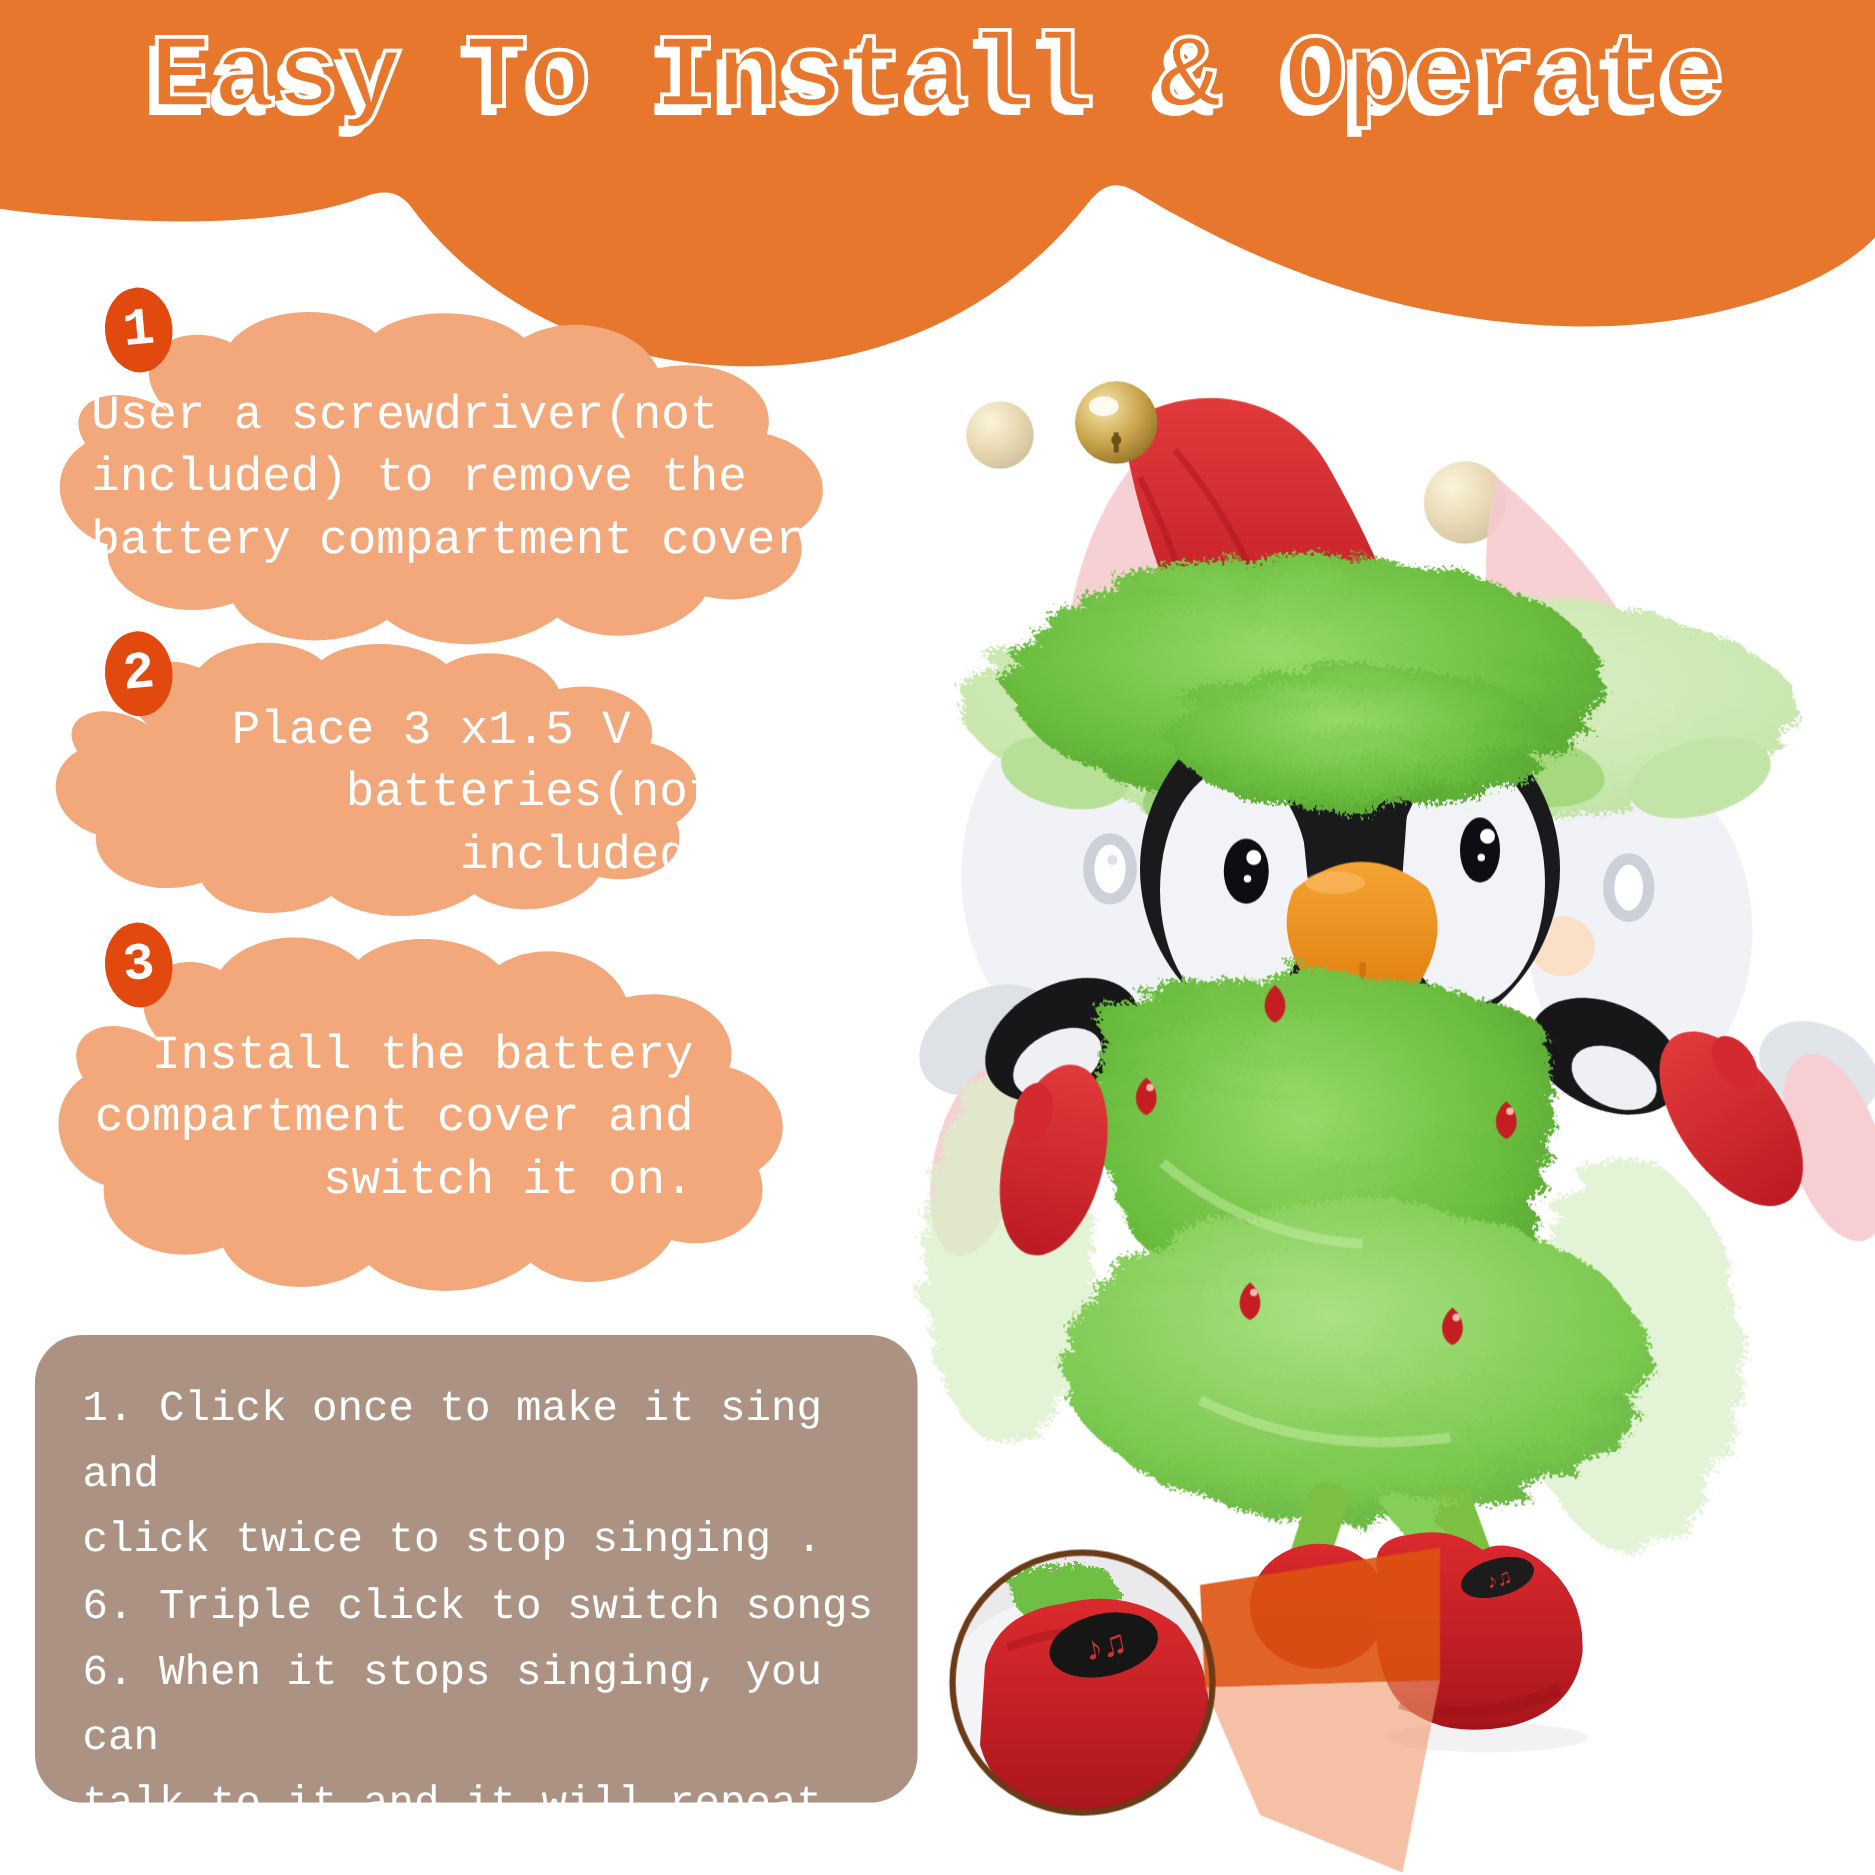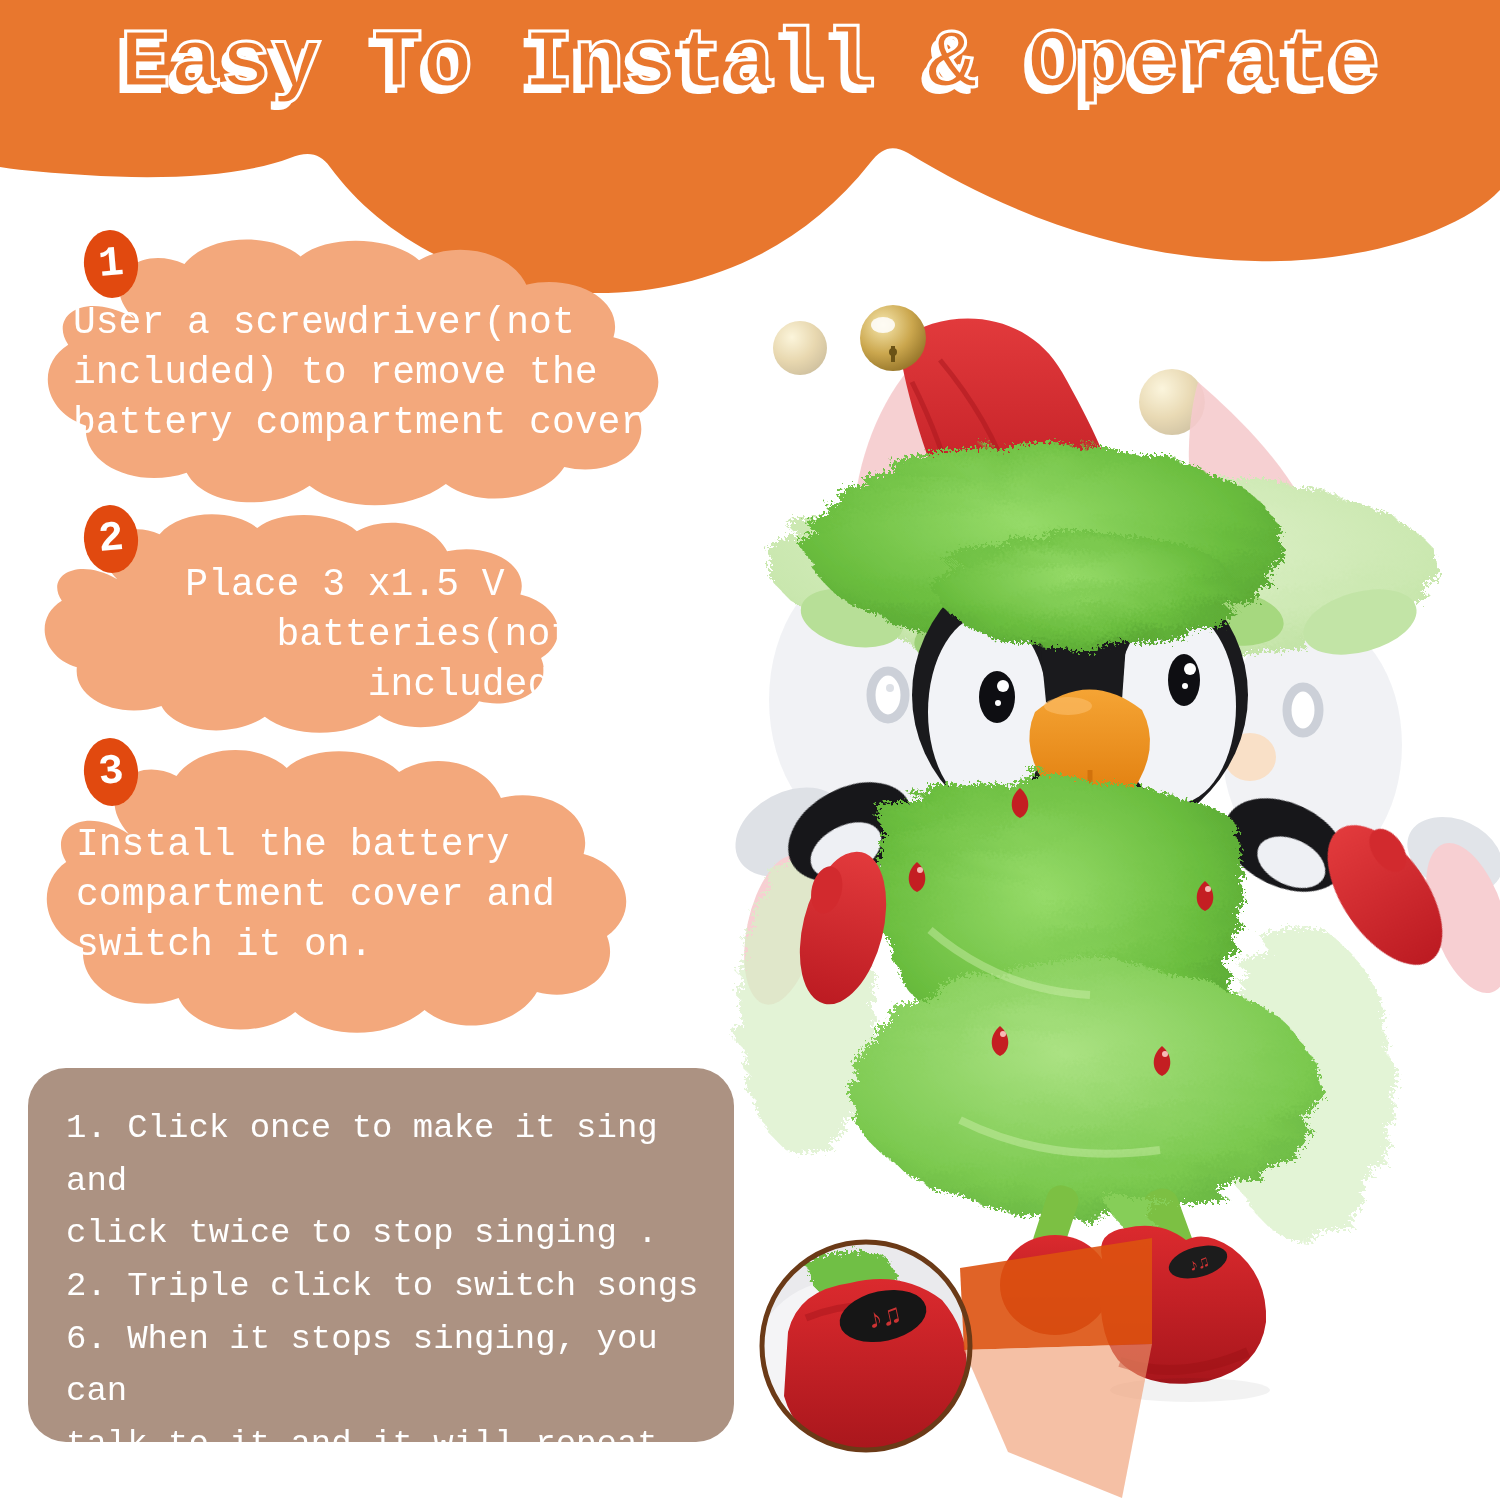--- a/index.html
+++ b/index.html
@@ -54,52 +54,52 @@
          C894,145 883,146 870,163
          C800,252 698,295 590,293
          C478,291 382,238 330,167
          C320,153 308,151 290,158
          C240,177 160,180 85,175
          C55,173 25,171 0,167 Z" fill="#E8772E"></path>
   </svg>
   <div class="title">Easy To Install &amp; Operate</div>
 
   <div class="badge" style="left:84px;top:230px;">1</div>
-  <div class="cloud" style="left:28px;top:232px;width:648px;height:282px;">
+  <div class="cloud" style="left:28px;top:242px;width:648px;height:282px;">
     <svg viewBox="0 0 580 300" preserveAspectRatio="none">
       <path fill="#F3A87C" d="M95,92 C60,50 100,12 140,34 C162,2 218,0 244,26 C268,2 326,4 350,30 C382,8 432,20 446,56 C492,44 534,74 524,112 C566,124 578,170 546,194 C560,232 522,262 480,250 C462,284 406,296 374,268 C340,298 282,298 252,270 C218,298 158,292 142,256 C98,274 48,248 52,206 C14,192 6,142 36,120 C18,88 52,62 95,92 Z"></path>
     </svg>
     <div class="cloud-text" style="left:45px;top:66px;">User a screwdriver(not
 included) to remove the
 battery compartment cover.</div>
   </div>
 
   <div class="badge" style="left:84px;top:505px;">2</div>
   <div class="cloud" style="left:28px;top:508px;width:545px;height:232px;">
     <svg viewBox="0 0 580 300" preserveAspectRatio="none">
       <path fill="#F3A87C" d="M95,92 C60,50 100,12 140,34 C162,2 218,0 244,26 C268,2 326,4 350,30 C382,8 432,20 446,56 C492,44 534,74 524,112 C566,124 578,170 546,194 C560,232 522,262 480,250 C462,284 406,296 374,268 C340,298 282,298 252,270 C218,298 158,292 142,256 C98,274 48,248 52,206 C14,192 6,142 36,120 C18,88 52,62 95,92 Z"></path>
     </svg>
     <div class="cloud-text" style="left:42px;top:52px;text-align:right;">Place 3 x1.5 V AA
 batteries(not included)</div>
   </div>
 
   <div class="badge" style="left:84px;top:738px;">3</div>
-  <div class="cloud" style="left:28px;top:742px;width:615px;height:300px;">
+  <div class="cloud" style="left:28px;top:742px;width:615px;height:300px;text-align:right;">
     <svg viewBox="0 0 580 300" preserveAspectRatio="none">
       <path fill="#F3A87C" d="M95,92 C60,50 100,12 140,34 C162,2 218,0 244,26 C268,2 326,4 350,30 C382,8 432,20 446,56 C492,44 534,74 524,112 C566,124 578,170 546,194 C560,232 522,262 480,250 C462,284 406,296 374,268 C340,298 282,298 252,270 C218,298 158,292 142,256 C98,274 48,248 52,206 C14,192 6,142 36,120 C18,88 52,62 95,92 Z"></path>
     </svg>
     <div class="cloud-text" style="left:48px;top:78px;">Install the battery
 compartment cover and
 switch it on.</div>
   </div>
 
   <div class="panel">
     <p class="panel-line">1. Click once to make it sing and
 click twice to stop singing .</p>
-    <p class="panel-line">2. Triple click to switch songs</p>
+    <p class="panel-line">6. Triple click to switch songs</p>
     <p class="panel-line">6. When it stops singing, you can
 talk to it and it will repeat what
 you say.</p>
   </div>
 
   <svg class="toy-svg" width="810" height="1220" viewBox="690 280 810 1220">
     <defs>
       <filter id="fuzz" x="-25%" y="-25%" width="150%" height="150%">
         <feTurbulence type="turbulence" baseFrequency="0.012 0.04" numOctaves="2" seed="7" result="t1"></feTurbulence>
         <feDisplacementMap in="SourceGraphic" in2="t1" scale="22" result="d1"></feDisplacementMap>

